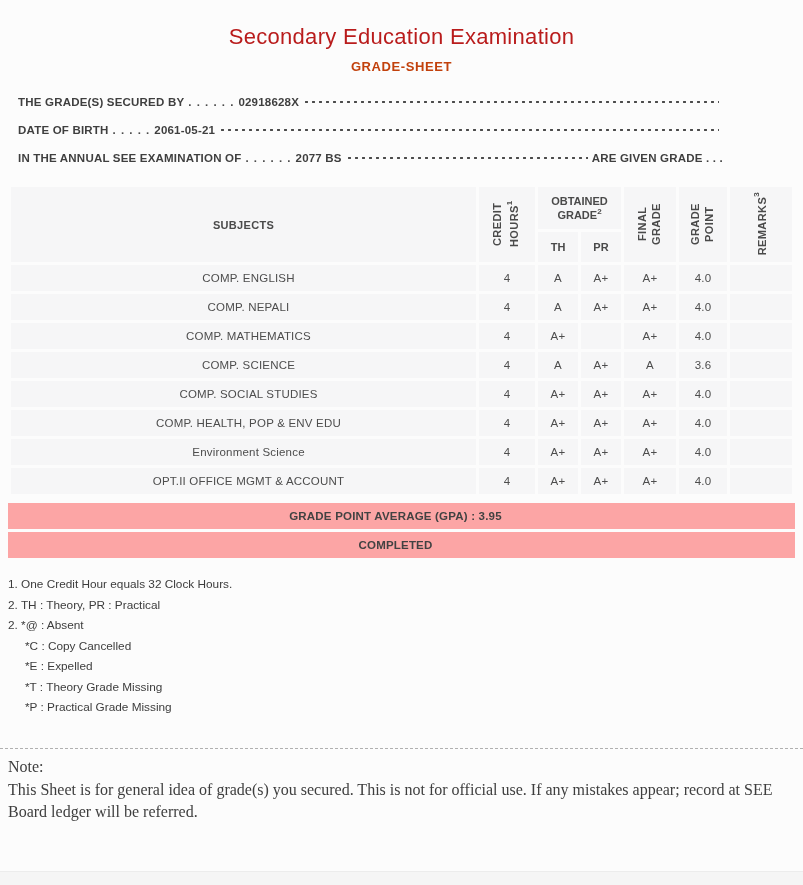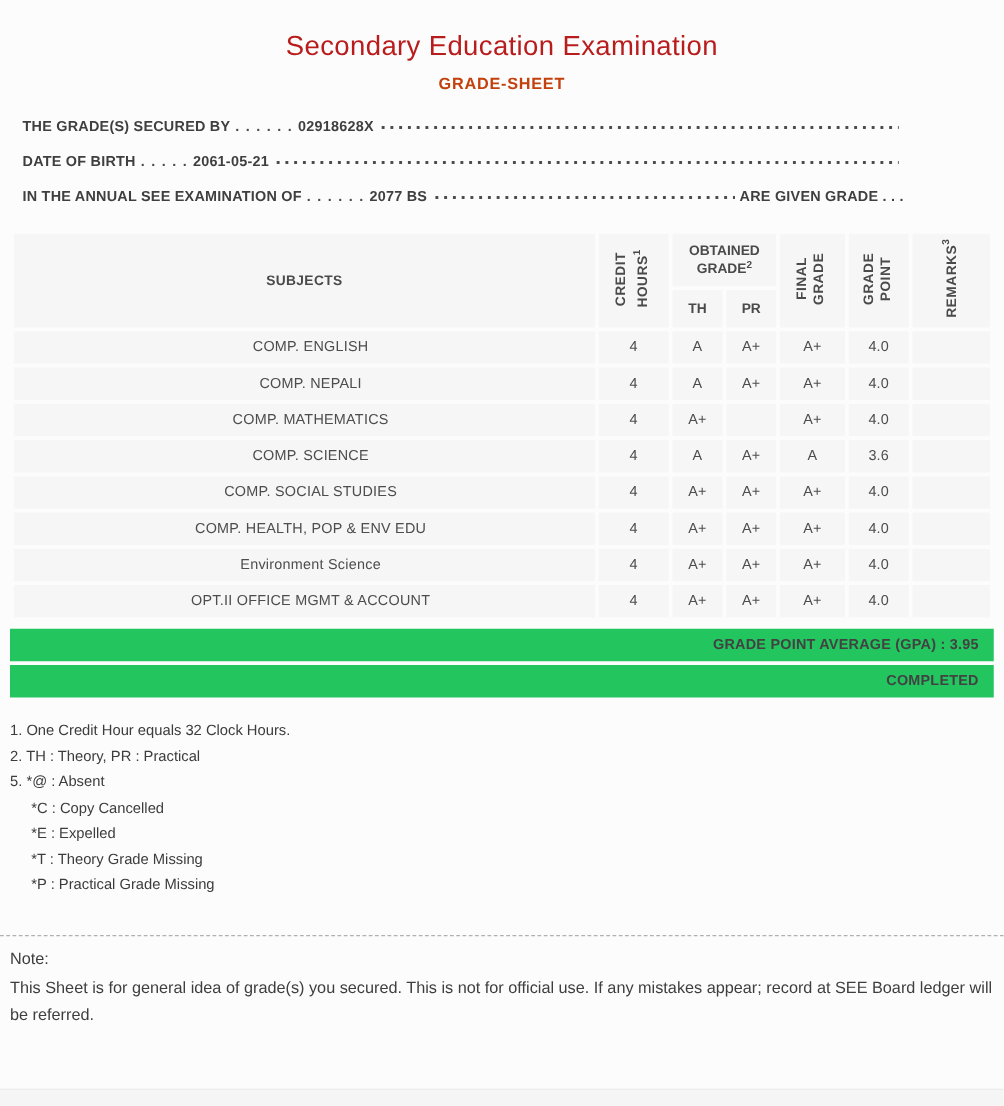--- a/index.html
+++ b/index.html
@@ -99,44 +99,45 @@
     color:#4d4d4d;
     text-align:center;
     vertical-align:middle;
     letter-spacing:0.2px;
   }
   td.subject-cell { text-align:left; padding-left:10px; color:#454545; }
 
   
   .summary { margin:6px 8px 0 8px; }
   .summary-band {
-    background:#22c55e;
+    background:#fca5a5;
     height:26px;
     line-height:26px;
-    text-align:right;
+    text-align:center;
     padding-right:12px;
     font-size:11.5px;
     font-weight:700;
     color:#424242;
     margin-bottom:3px;
     letter-spacing:0.2px;
   }
 
   
   .footnotes { margin:16px 8px 0 8px; font-size:11.8px; color:#3c3c3c; }
   .footnote-line { line-height:20.5px; }
   .footnote-line.indent { padding-left:17px; }
 
   
   .note-section {
     margin-top:30px;
     border-top:1px dashed #b0b0b0;
     padding:7px 8px 0 8px;
-    font-size:13px;
+    font-size:16px;
     color:#3e3e3e;
+    font-family:Liberation Serif, serif;
   }
   .note-label { line-height:21px; }
   .note-text { line-height:22px; margin-top:2px; }
 
   
   .footer-strip {
     position:absolute;
     left:0; bottom:0;
     width:100%; height:14px;
     background:#f5f5f5;
@@ -291,21 +292,21 @@
       <span>3.95</span>
     </div>
     <div class="summary-band">
       <span>COMPLETED</span>
     </div>
   </div>
 
   <div class="footnotes">
     <div class="footnote-line">1. One Credit Hour equals 32 Clock Hours.</div>
     <div class="footnote-line">2. TH : Theory, PR : Practical</div>
-    <div class="footnote-line">5. *@ : Absent</div>
+    <div class="footnote-line">2. *@ : Absent</div>
     <div class="footnote-line indent">*C : Copy Cancelled</div>
     <div class="footnote-line indent">*E : Expelled</div>
     <div class="footnote-line indent">*T : Theory Grade Missing</div>
     <div class="footnote-line indent">*P : Practical Grade Missing</div>
   </div>
 
   <div class="note-section">
     <div class="note-label">Note:</div>
     <div class="note-text">This Sheet is for general idea of grade(s) you secured. This is not for official use. If any mistakes appear; record at SEE Board ledger will be referred.</div>
   </div>

